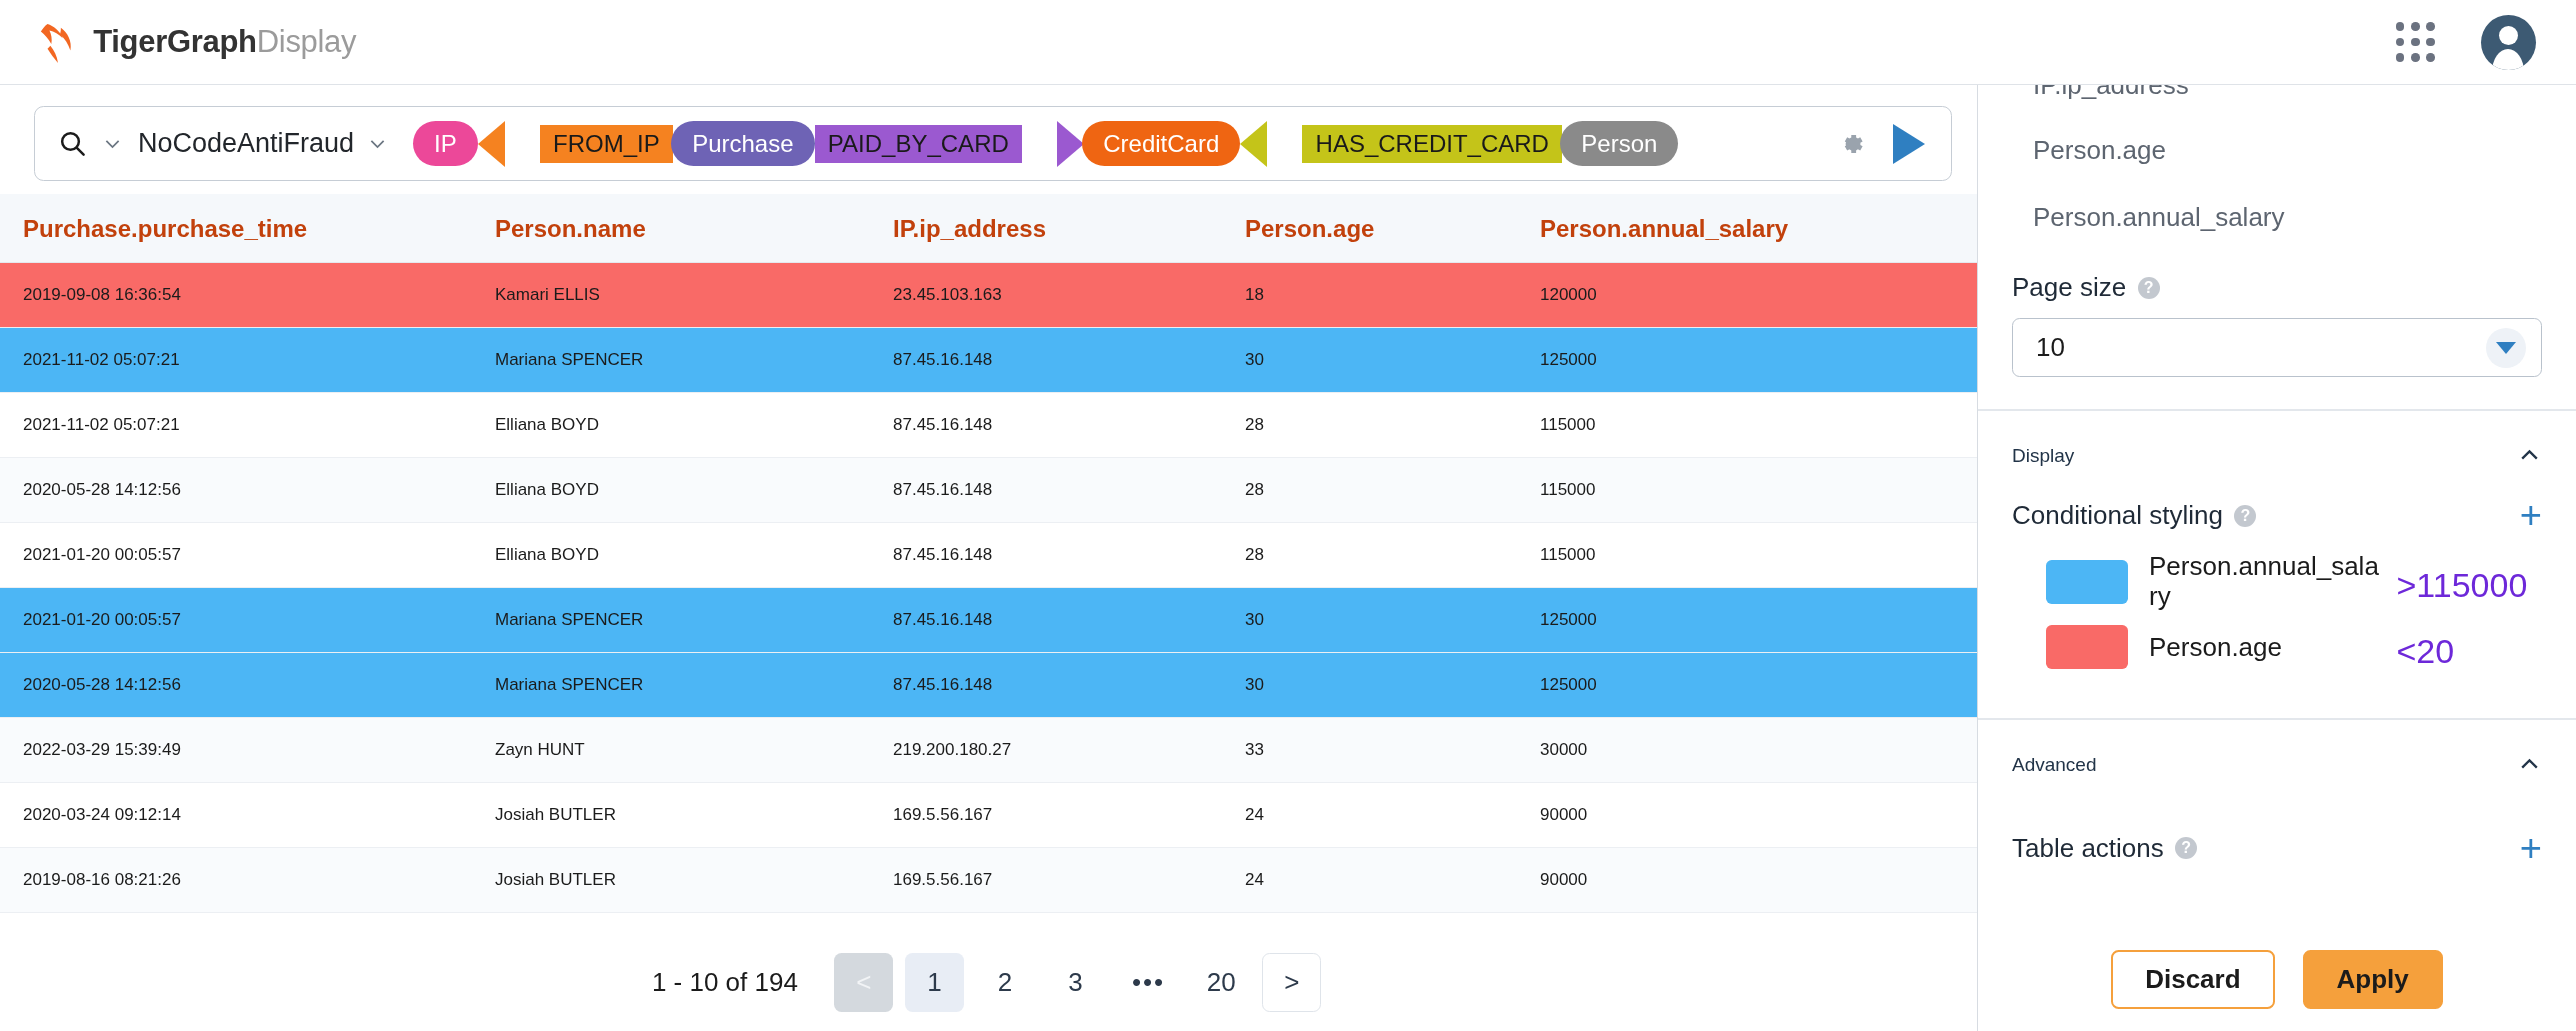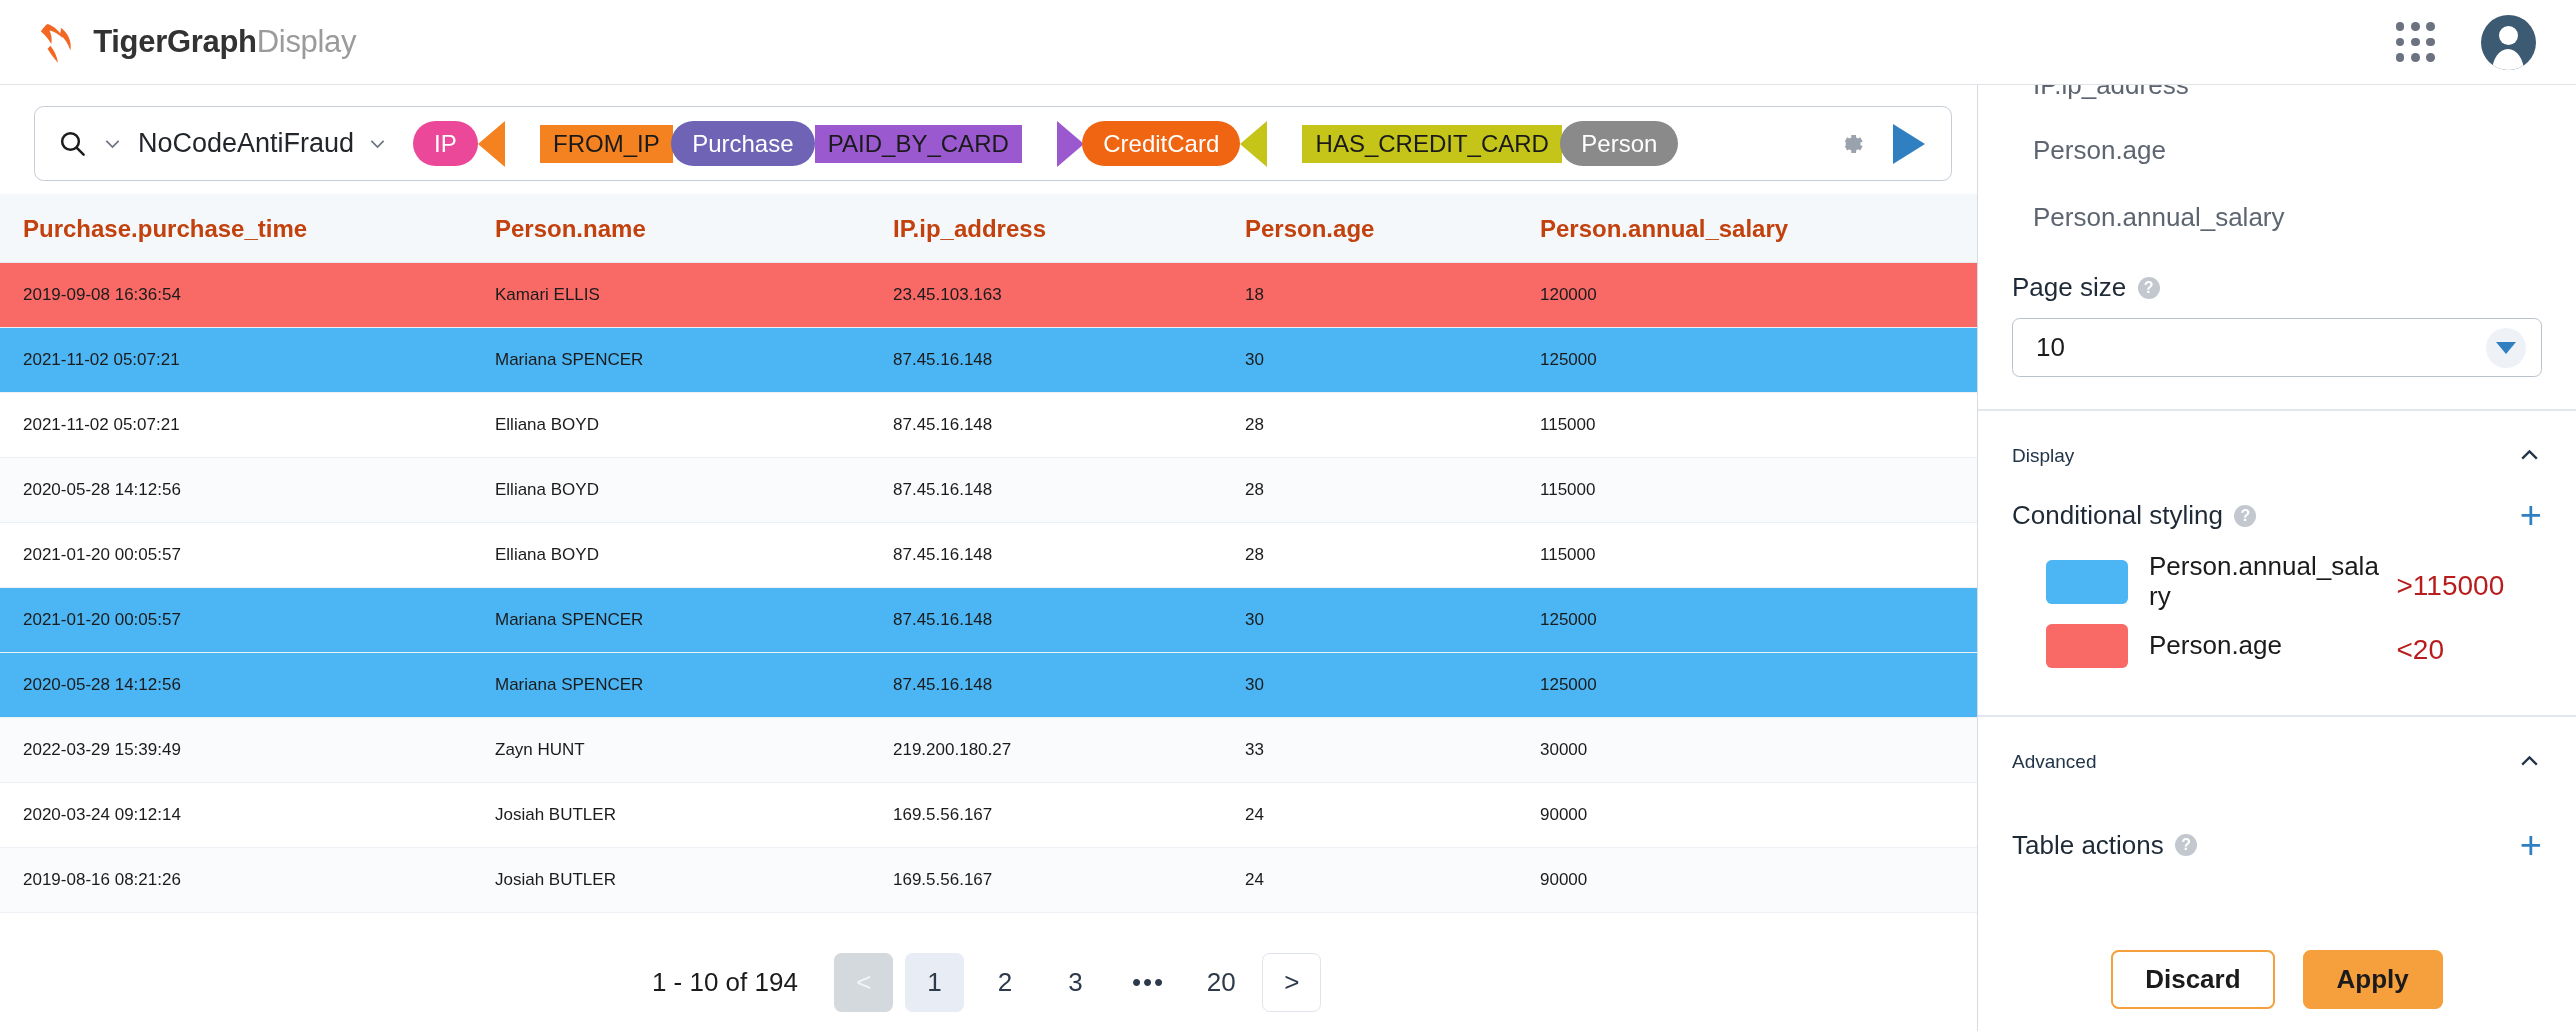--- a/index.html
+++ b/index.html
@@ -142,21 +142,21 @@
 
   .sub-row { display: flex; align-items: center; padding: 3.8px 34px 0 34px; }
   .plus {
     margin-left: auto; color: #2f7fc1; font-size: 38px; line-height: 27px; cursor: pointer;
     font-weight: 300;
   }
   .cond-list { padding: 21px 34px 0 34px; }
   .cond-row { display: flex; align-items: center; margin-bottom: 13.3px; }
   .swatch { width: 82px; height: 44px; border-radius: 5.7px; flex: none; margin-left: 34px; cursor: pointer; }
   .cond-attr { font-size: 26px; color: #1b1b1b; margin-left: 21px; width: 238px; line-height: 1.12; word-break: break-all; }
-  .cond-cond { font-size: 28px; color: #b91c1c; margin-left: 9.5px; white-space: nowrap; margin-top: 8px; }
+  .cond-cond { font-size: 34px; color: #6d28d9; margin-left: 9.5px; white-space: nowrap; margin-top: 8px; }
 
   .rp-footer { padding: 0 34px 23px 34px; display: flex; justify-content: center; gap: 28px; margin-top: auto; }
   .btn {
     height: 59px; border-radius: 7.6px; font-size: 26px; font-weight: 700; cursor: pointer;
     padding: 0 32px; display: flex; align-items: center; justify-content: center;
     font-family: inherit;
   }
   .btn-discard { background: #fff; color: #1b1b1b; border: 2.9px solid #f5a03c; }
   .btn-apply { background: #f5a03c; color: #1b1b1b; border: 2.9px solid #f5a03c; }
 </style>

